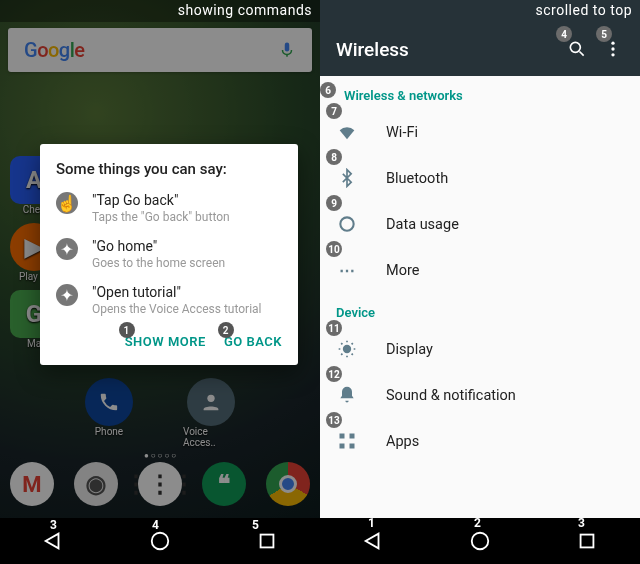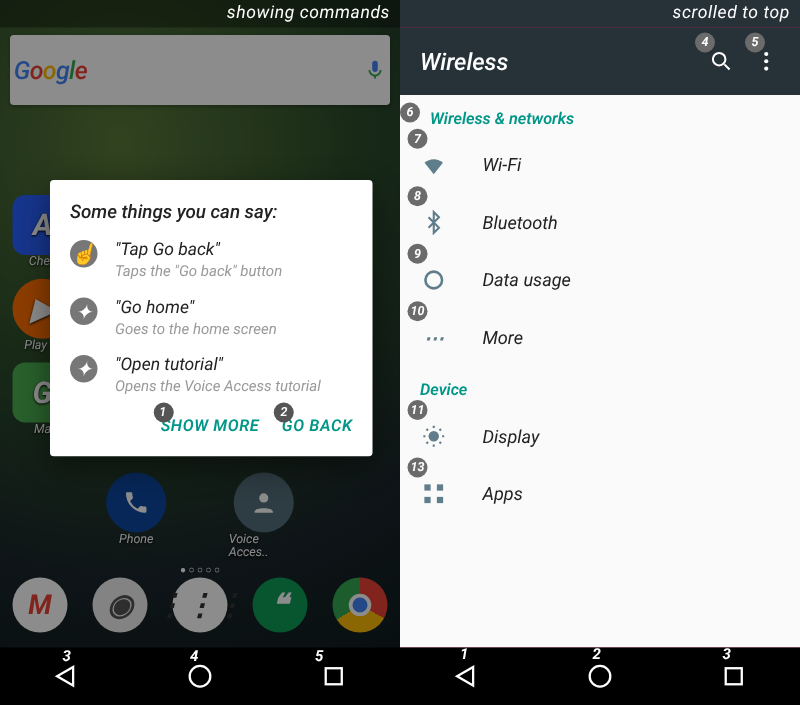--- a/index.html
+++ b/index.html
@@ -1,26 +1,26 @@
 <!DOCTYPE html>
 <html><head>
 <meta charset="utf-8">
 <style>
   * { margin:0; padding:0; box-sizing:border-box; font-family: Roboto, Arial, sans-serif; }
   body { background:#eee; }
   .stage { width:640px; height:564px; display:flex; background:#f0f0f0; }
-  .phone { position:relative; flex:1; overflow:hidden;font-style:italic; }
+  .phone { position:relative; flex:1; overflow:hidden; }
   .phone-left { background:#1a2a1a; }
   .phone-right { background:#be185d; display:flex; flex-direction:column; }
   .status { color:#fff; font-size:14px; text-align:right; padding:2px 8px 4px; letter-spacing:0.5px; position:relative; }
   .status-left { background:rgba(0,0,0,0.35); position:absolute; top:0; left:0; right:0; z-index:3; }
   .status-right { background:#263238; }
   .dimmer { position:absolute; inset:0; background:rgba(0,0,0,0.45); z-index:2; pointer-events:none; }
   .wallpaper { position:absolute; inset:0; background: radial-gradient(circle at 30% 20%, #5a7a3a 0%, #2a4a2a 40%, #1a252a 70%, #0a1a1a 100%); }
-  .searchbar { position:absolute; top:28px; left:8px; right:8px; height:56px; background:#fff; border-radius:3px; display:flex; align-items:center; padding:0 3px; box-shadow:0 1px 3px rgba(0,0,0,0.25); z-index:1; }
+  .searchbar { position:absolute; top:28px; left:8px; right:8px; height:44px; background:#fff; border-radius:3px; display:flex; align-items:center; padding:0 16px; box-shadow:0 1px 3px rgba(0,0,0,0.25); z-index:1; }
   .g-logo { font-size:20px; font-weight:500; letter-spacing:-0.5px; }
   .g-logo .b{color:#4285F4}.g-logo .r{color:#EA4335}.g-logo .y{color:#FBBC05}.g-logo .g{color:#34A853}
   .mic { margin-left:auto; width:18px; height:18px; }
   .apps-row { position:absolute; left:6px; display:flex; flex-direction:column; gap:8px; z-index:1; }
   .app { width:56px; display:flex; flex-direction:column; align-items:center; font-size:10px; color:#fff; text-shadow:0 1px 2px #000; }
   .ic { width:48px; height:48px; border-radius:10px; display:flex; align-items:center; justify-content:center; color:#fff; font-size:24px; font-weight:bold; }
   .ic.circle{ border-radius:50%; }
   .dock { position:absolute; bottom:58px; left:0; right:0; display:flex; justify-content:space-around; z-index:1; }
   .favrow { position:absolute; bottom:116px; left:0; right:0; display:flex; justify-content:center; gap:46px; z-index:1; }
   .pager { position:absolute; bottom:104px; left:0; right:0; text-align:center; color:#fff; font-size:8px; z-index:1; }
@@ -225,20 +225,29 @@
         <span class="bubble-r" style="left:6px;top:-6px">11</span>
         <div class="ic2">
             <svg width="20" height="20" viewBox="0 0 24 24">
               <circle cx="12" cy="12" r="5" fill="#607D8B"></circle>
               <path stroke="#607D8B" stroke-width="2" d="M12 2v2M12 20v2M2 12h2M20 12h2M5 5l1.5 1.5M17.5 17.5L19 19M5 19l1.5-1.5M17.5 6.5L19 5"></path>
             </svg>
           </div>
         <span class="lbl">Display</span>
       </div>
       <div class="srow" style="position:relative">
+        <span class="bubble-r" style="left:6px;top:-6px">12</span>
+        <div class="ic2">
+            <svg width="20" height="20" viewBox="0 0 24 24">
+              <path fill="#607D8B" d="M12 2a6 6 0 00-6 6v5l-2 3h16l-2-3V8a6 6 0 00-6-6zM10 19a2 2 0 004 0z"></path>
+            </svg>
+          </div>
+        <span class="lbl">Sound &amp; notification</span>
+      </div>
+      <div class="srow" style="position:relative">
         <span class="bubble-r" style="left:6px;top:-6px">13</span>
         <div class="ic2">
             <svg width="20" height="20" viewBox="0 0 24 24">
               <rect x="3" y="3" width="6" height="6" fill="#607D8B"></rect>
               <rect x="15" y="3" width="6" height="6" fill="#607D8B"></rect>
               <rect x="3" y="15" width="6" height="6" fill="#607D8B"></rect>
               <rect x="15" y="15" width="6" height="6" fill="#607D8B"></rect>
             </svg>
           </div>
         <span class="lbl">Apps</span>

